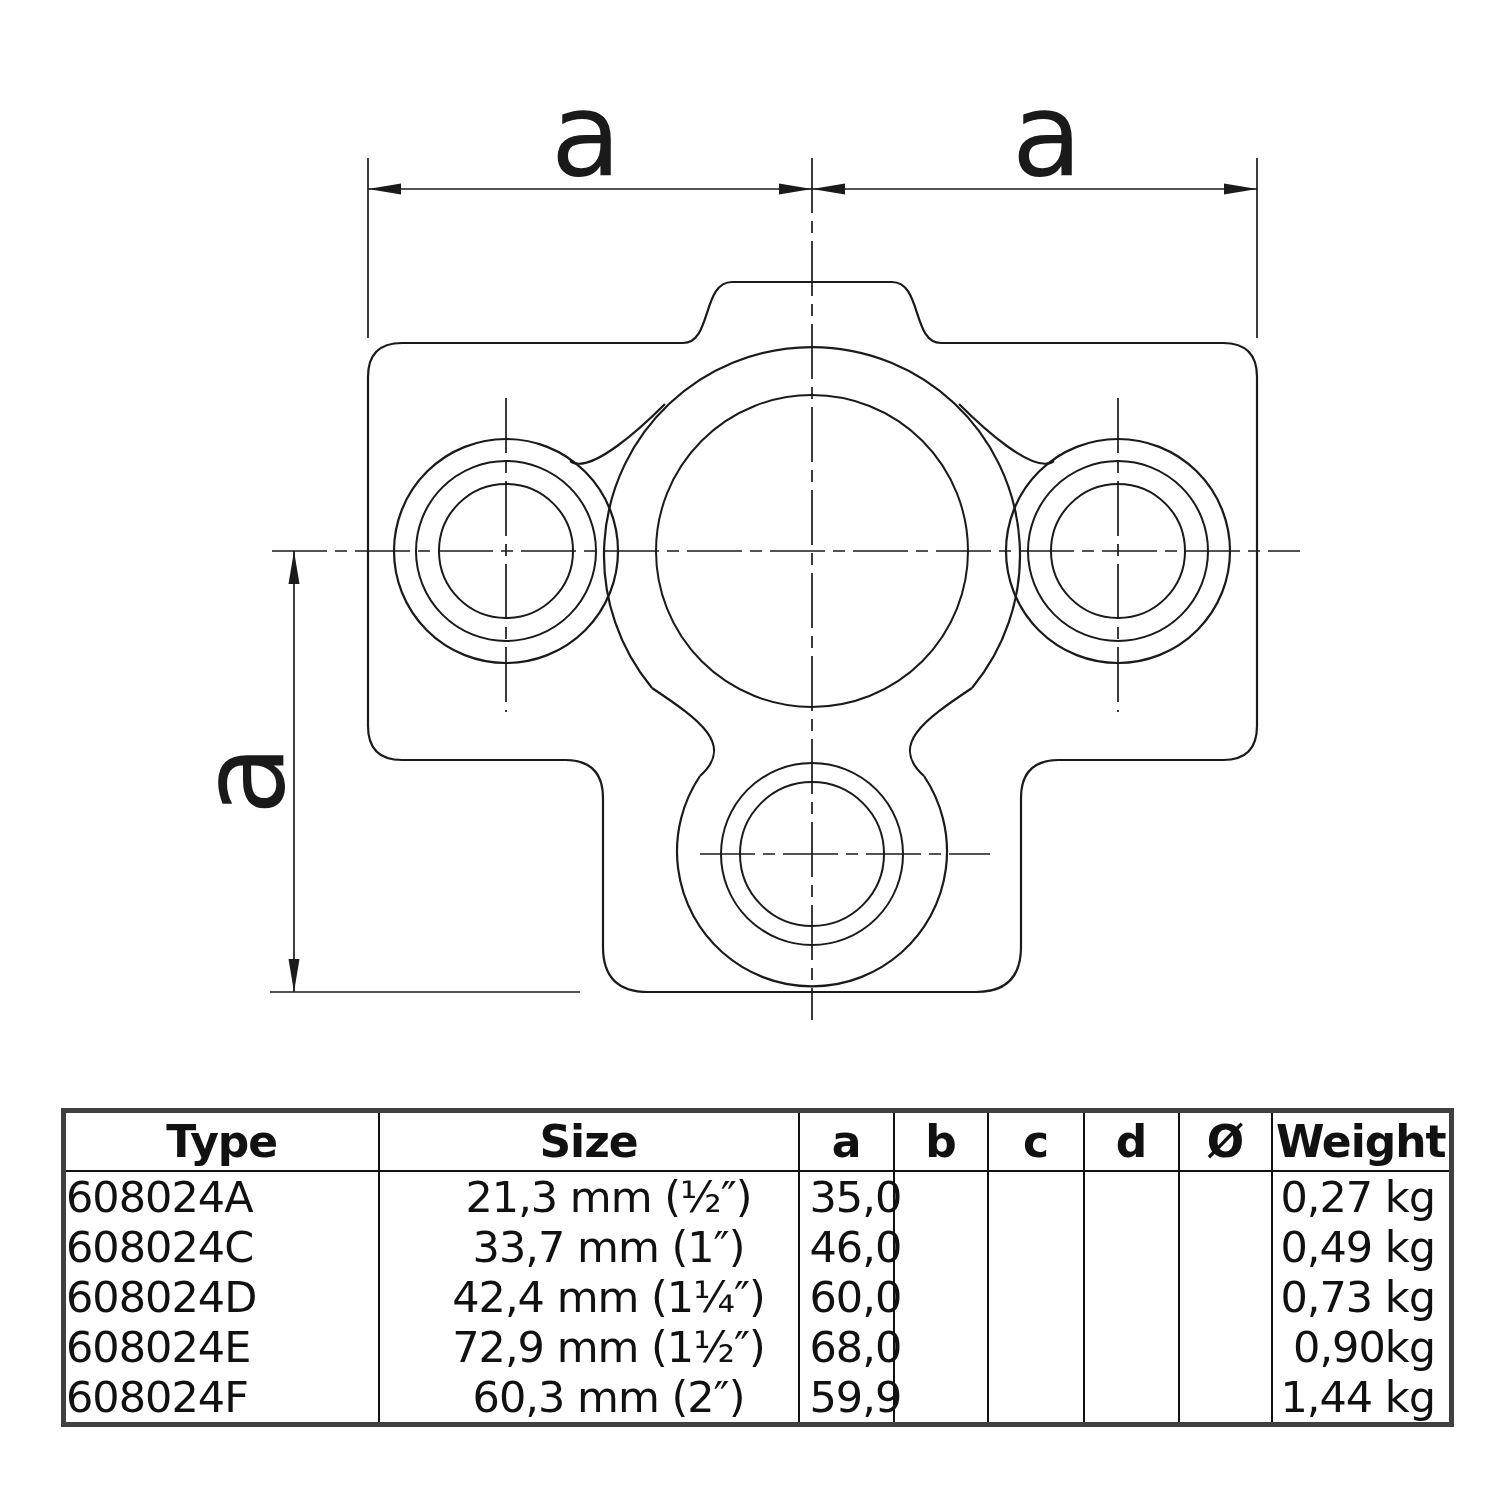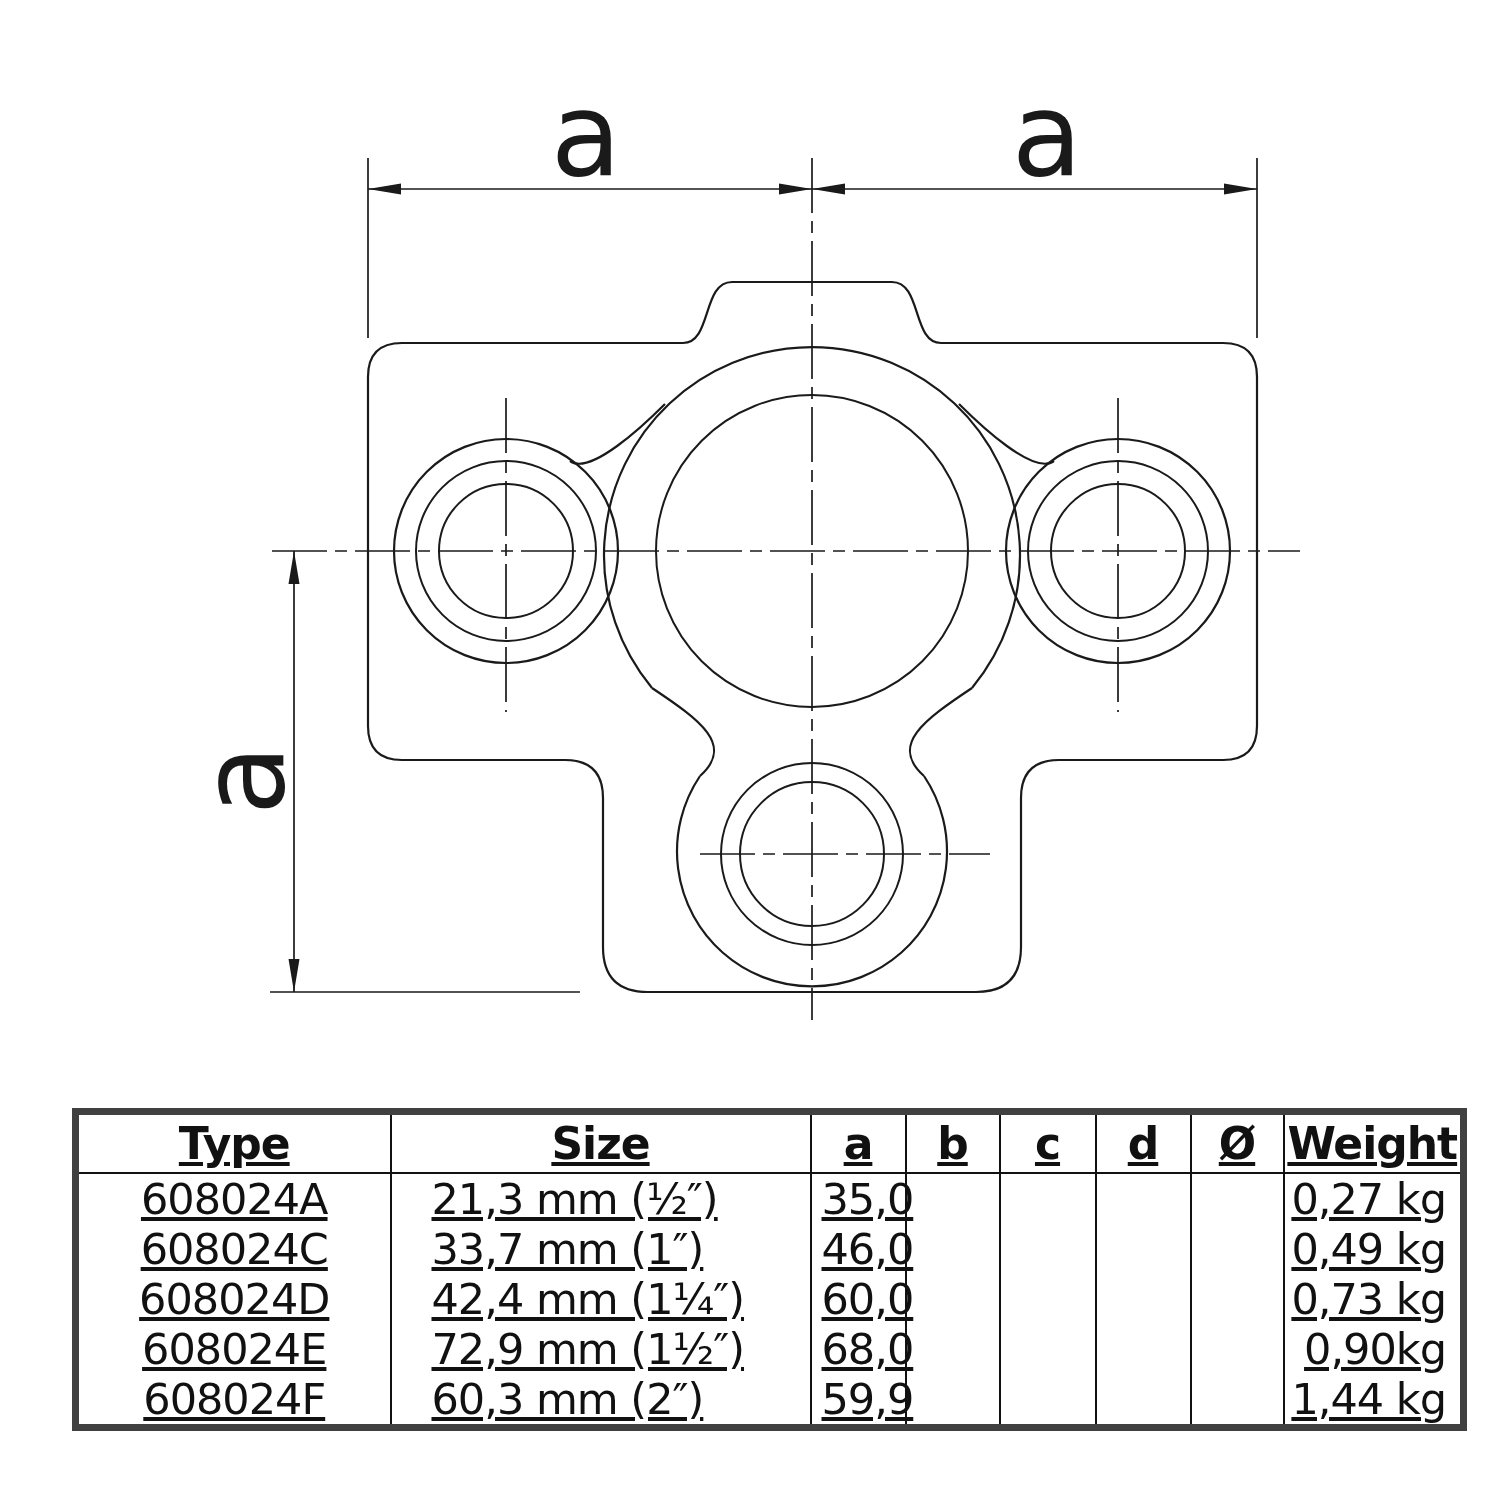--- a/index.html
+++ b/index.html
@@ -8,27 +8,26 @@
     width:1501px;height:1501px;
     background:#ffffff;
     font-family:"DejaVu Sans", sans-serif;
     color:#111;
     overflow:hidden;
   }
   .drawing-svg{position:absolute;left:0;top:0;}
 
   .spec-table{
     position:absolute;
-    left:72px;top:1108px;
+    left:61px;top:1108px;
     width:1388px;
     border-collapse:collapse;
-    border:7px solid #404040;
+    border:5px solid #404040;
     table-layout:fixed;
     font-family:"DejaVu Sans", sans-serif;
-    text-decoration:underline;
   }
   .spec-table th{
     border-left:2px solid #111;
     border-right:2px solid #111;
     border-bottom:2px solid #111;
     height:57px;
     font-size:44px;
     font-weight:bold;
     text-align:center;
     padding:0;
@@ -38,22 +37,22 @@
   .spec-table td{
     border-left:2px solid #111;
     border-right:2px solid #111;
     height:48px;
     font-size:43px;
     padding:0;
     letter-spacing:-1px;
     white-space:nowrap;
     color:#111;
   }
-  .spec-table td.c-type{text-align:center;}
-  .spec-table td.c-size{text-align:left;padding-left:40px;}
+  .spec-table td.c-type{text-align:left;}
+  .spec-table td.c-size{text-align:center;padding-left:40px;}
   .spec-table td.c-a{text-align:left;padding-left:10px;margin-left:28px;}
   .spec-table td.c-w{text-align:right;padding-right:14px;}
 
   .dim-label{
     font-family:"DejaVu Sans", sans-serif;
     font-size:115px;
     fill:#1a1a1a;
   }
 </style>
 </head>

